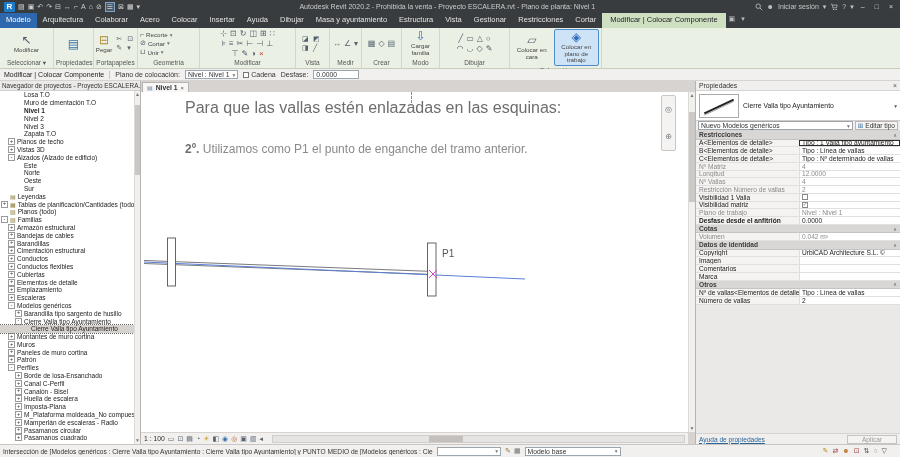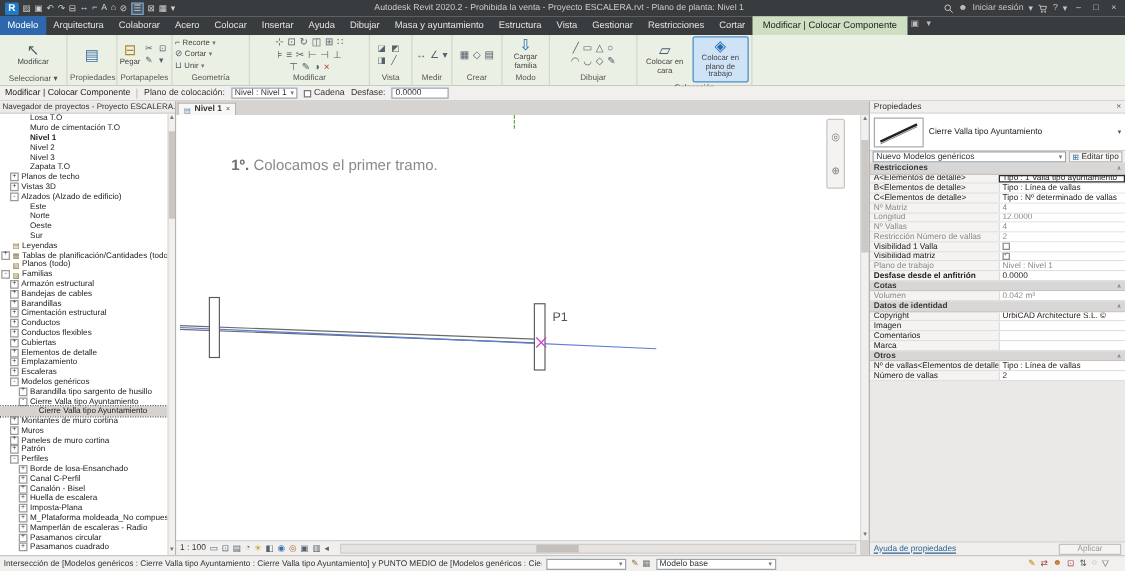--- a/index.html
+++ b/index.html
@@ -592,23 +592,24 @@
   <div id="viewtabs">
     <div class="vtab">
       <span class="ticn">▤</span>
       <b>Nivel 1</b>
       <span class="x">×</span>
     </div>
   </div>
 
   <div id="canvas">
     <div class="refline"></div>
-    <div class="an-step" style="top:33px">
-      <span class="num">1º.</span>
-      <span>Colocamos el primer tramo.</span>
+    <div class="an-head">Para que las vallas estén enlazadas en las esquinas:</div>
+    <div class="an-step" style="top:50px">
+      <span class="num">2º.</span>
+      <span>Utilizamos como P1 el punto de enganche del tramo anterior.</span>
     </div>
 
     <svg id="fence" width="547" height="340" viewBox="0 0 547 340">
       <line x1="3" y1="168.5" x2="293" y2="179.5" stroke="#6a6a6a" stroke-width="0.9"></line>
       <line x1="3" y1="171.5" x2="293" y2="182.5" stroke="#6a6a6a" stroke-width="0.9"></line>
       <line x1="3" y1="170" x2="384" y2="187" stroke="#5a7fd6" stroke-width="1"></line>
       <rect x="26.5" y="146" width="8" height="48" fill="#fff" stroke="#555" stroke-width="0.9"></rect>
       <rect x="286.5" y="151" width="8.5" height="53" fill="#fff" stroke="#555" stroke-width="0.9"></rect>
       <line x1="288" y1="178" x2="296" y2="186" stroke="#cc44cc" stroke-width="1"></line>
       <line x1="296" y1="178" x2="288" y2="186" stroke="#cc44cc" stroke-width="1"></line>

